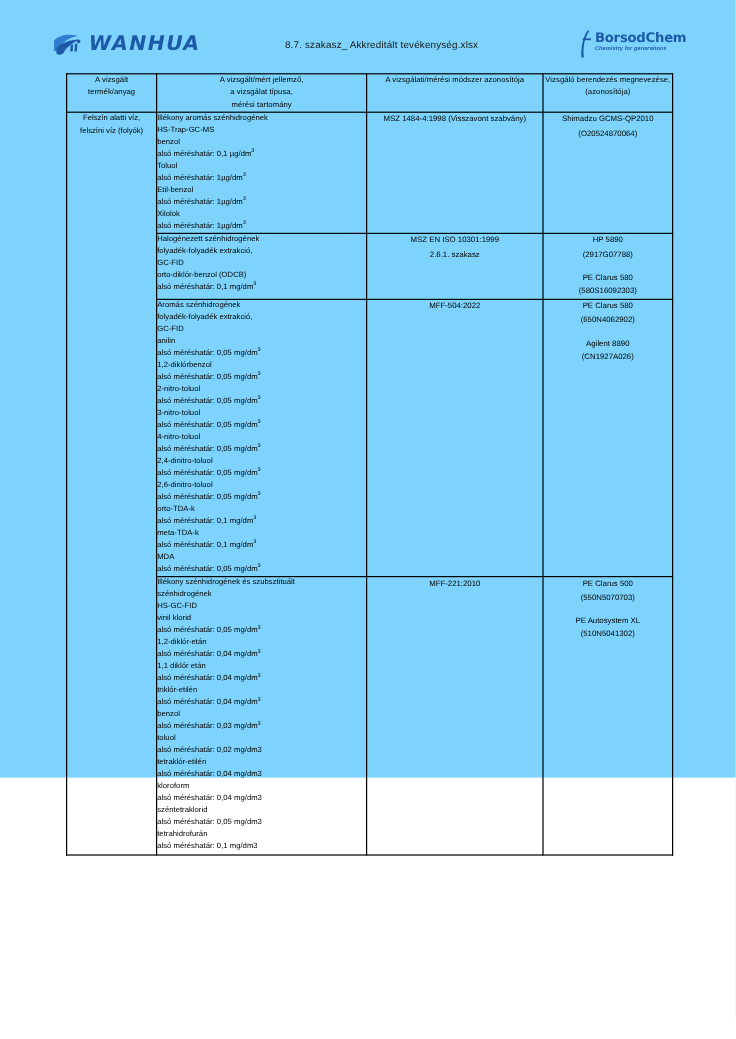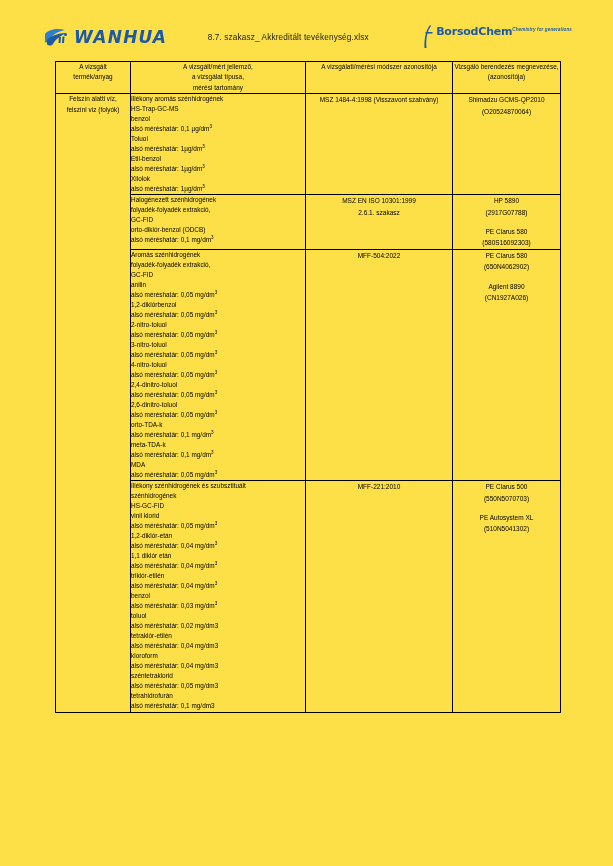--- a/index.html
+++ b/index.html
@@ -11,22 +11,22 @@
   body {
     width: 613px;
     height: 866px;
     font-family: "Liberation Sans", sans-serif;
     color: #000000;
     overflow: hidden;
   }
   .page {
     position: relative;
     width: 613px;
-    height: 866px;
-    background: #fde047;
+    height: 648px;
+    background: #7dd3fc;
     box-sizing: border-box;
   }
 
   
   .page-header {
     position: absolute;
     top: 18px;
     left: 44px;
     width: 528px;
     height: 38px;
@@ -68,21 +68,21 @@
     gap: 2px;
     flex: none;
   }
   .logo-borsod .bc-mark {
     width: 11px;
     height: 26px;
     flex: none;
   }
   .logo-borsod .bc-text {
     display: flex;
-    flex-direction: row;
+    flex-direction: column;
     line-height: 1;
     padding-top: 2px;
   }
   .logo-borsod .bc-name {
     font-family: "DejaVu Sans", sans-serif;
     font-size: 11px;
     font-weight: bold;
     color: #1c5aa8;
     letter-spacing: -0.2px;
   }

